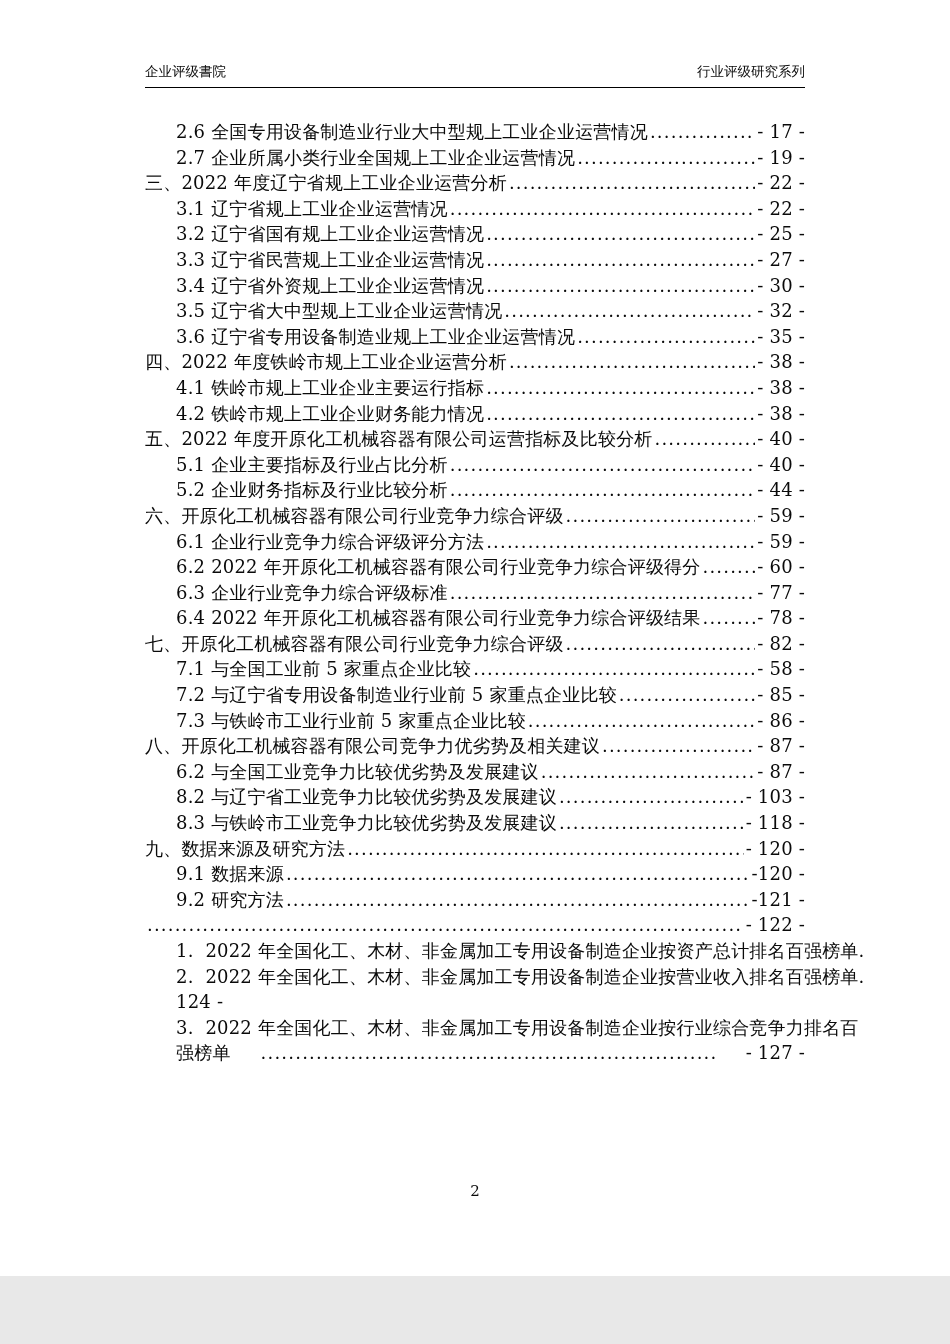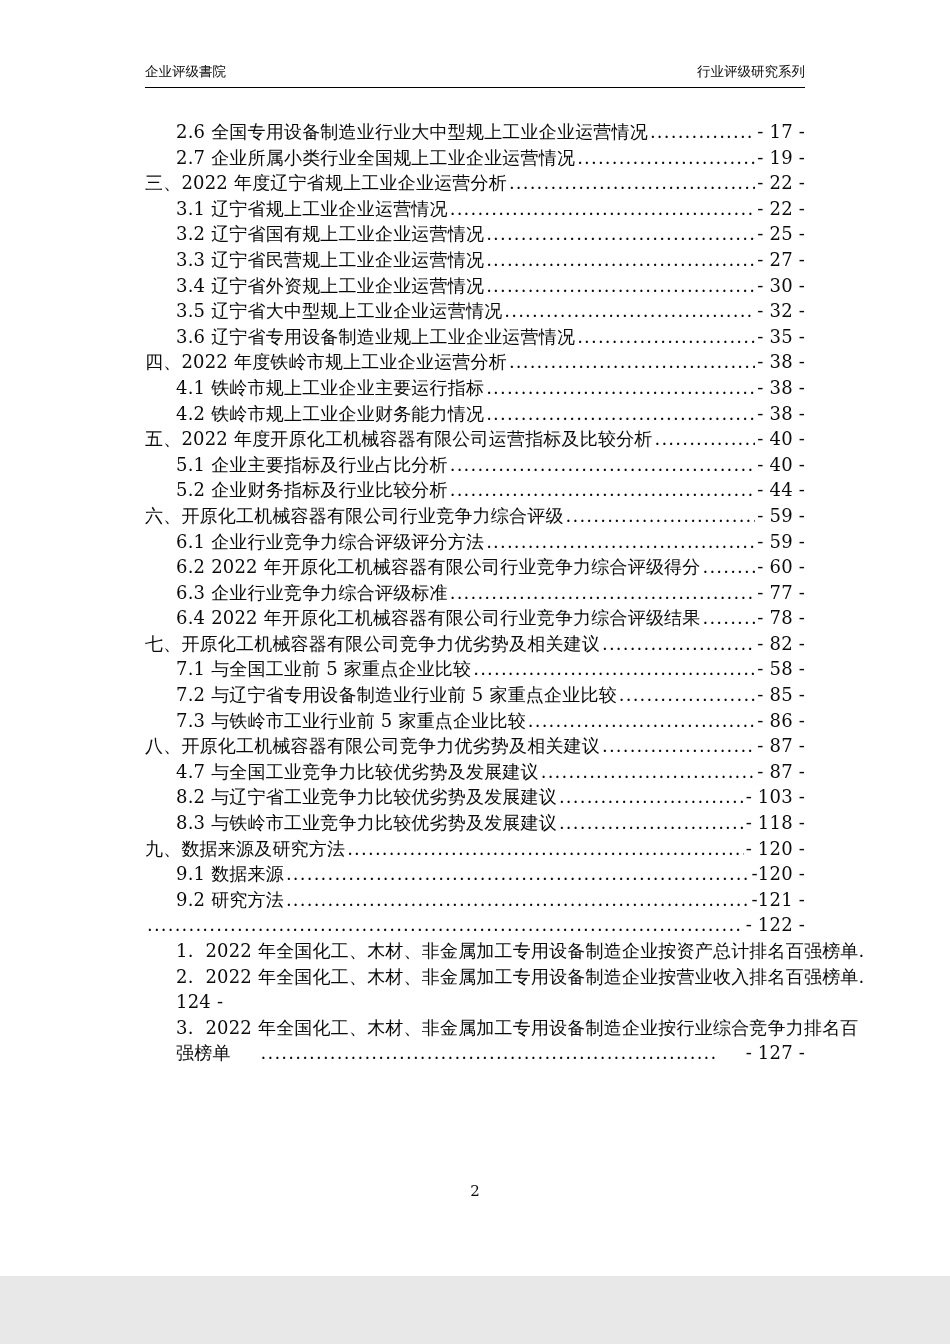--- a/index.html
+++ b/index.html
@@ -169,21 +169,21 @@
         <span class="title">6.3 企业行业竞争力综合评级标准</span>
         <span class="leader"></span>
         <span class="pg">- 77 -</span>
       </div>
       <div class="entry lvl1 flexrow">
         <span class="title">6.4 2022 年开原化工机械容器有限公司行业竞争力综合评级结果</span>
         <span class="leader"></span>
         <span class="pg">- 78 -</span>
       </div>
       <div class="entry lvl0 flexrow">
-        <span class="title">七、开原化工机械容器有限公司竞争力优劣势及相关建议</span>
+        <span class="title">七、开原化工机械容器有限公司行业竞争力综合评级</span>
         <span class="leader"></span>
         <span class="pg">- 82 -</span>
       </div>
       <div class="entry lvl1 flexrow">
         <span class="title">7.1 与全国工业前 5 家重点企业比较</span>
         <span class="leader"></span>
         <span class="pg">- 58 -</span>
       </div>
       <div class="entry lvl1 flexrow">
         <span class="title">7.2 与辽宁省专用设备制造业行业前 5 家重点企业比较</span>
@@ -194,21 +194,21 @@
         <span class="title">7.3 与铁岭市工业行业前 5 家重点企业比较</span>
         <span class="leader"></span>
         <span class="pg">- 86 -</span>
       </div>
       <div class="entry lvl0 flexrow">
         <span class="title">八、开原化工机械容器有限公司竞争力优劣势及相关建议</span>
         <span class="leader"></span>
         <span class="pg">- 87 -</span>
       </div>
       <div class="entry lvl1 flexrow">
-        <span class="title">4.7 与全国工业竞争力比较优劣势及发展建议</span>
+        <span class="title">6.2 与全国工业竞争力比较优劣势及发展建议</span>
         <span class="leader"></span>
         <span class="pg">- 87 -</span>
       </div>
       <div class="entry lvl1 flexrow">
         <span class="title">8.2 与辽宁省工业竞争力比较优劣势及发展建议</span>
         <span class="leader"></span>
         <span class="pg">- 103 -</span>
       </div>
       <div class="entry lvl1 flexrow">
         <span class="title">8.3 与铁岭市工业竞争力比较优劣势及发展建议</span>

